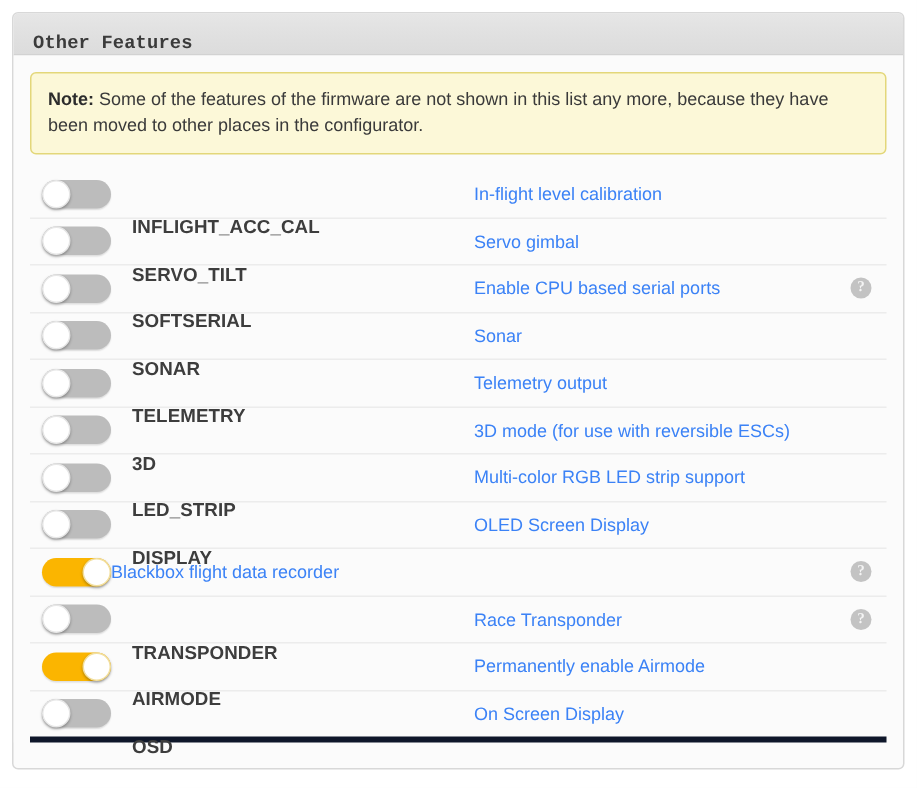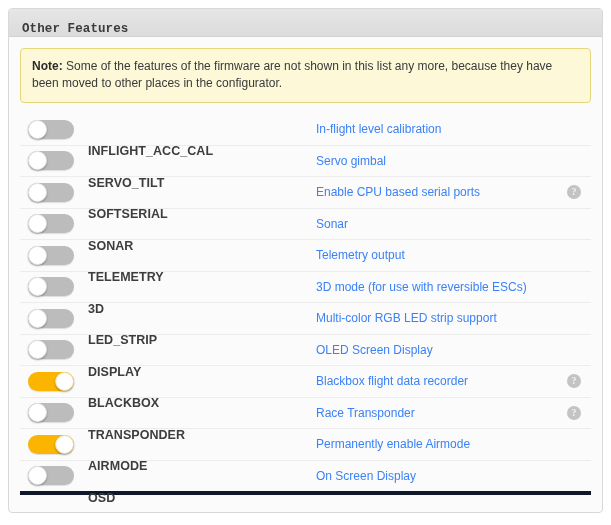--- a/index.html
+++ b/index.html
@@ -218,21 +218,20 @@
           <div class="toggle">
             <div class="knob"></div>
           </div>
           <div class="feature-name">DISPLAY</div>
           <div class="feature-desc">OLED Screen Display</div>
         </div>
         <div class="feature-row">
           <div class="toggle on">
             <div class="knob"></div>
           </div>
-          <div class="feature-name">BLACKBOX</div>
           <div class="feature-desc">Blackbox flight data recorder</div>
           <div class="help-icon">?</div>
         </div>
         <div class="feature-row">
           <div class="toggle">
             <div class="knob"></div>
           </div>
           <div class="feature-name">TRANSPONDER</div>
           <div class="feature-desc">Race Transponder</div>
           <div class="help-icon">?</div>

